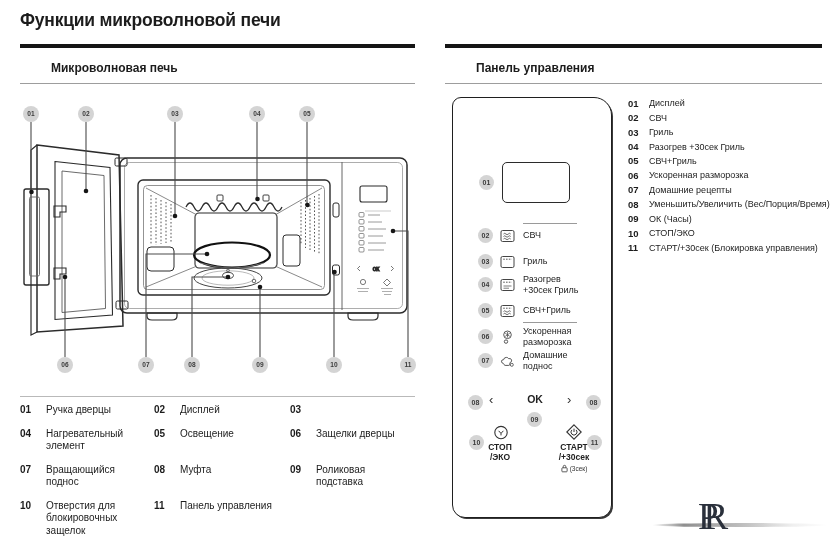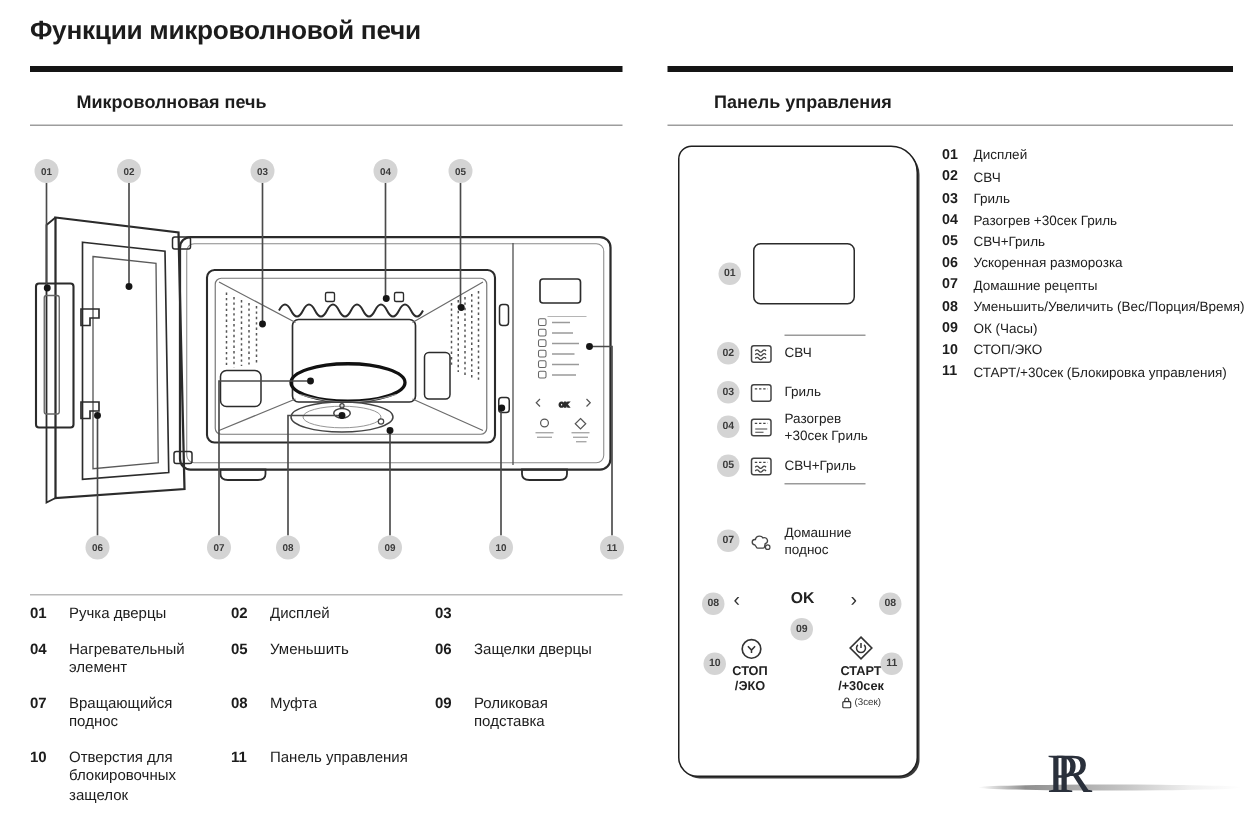--- a/index.html
+++ b/index.html
@@ -232,21 +232,21 @@
       </div>
     <div class="legend-cell">
         <span class="num">03</span>
       </div>
     <div class="legend-cell">
         <span class="num">04</span>
         <span class="lbl">Нагревательный элемент</span>
       </div>
     <div class="legend-cell">
         <span class="num">05</span>
-        <span class="lbl">Уменьшить</span>
+        <span class="lbl">Освещение</span>
       </div>
     <div class="legend-cell">
         <span class="num">06</span>
         <span class="lbl">Защелки дверцы</span>
       </div>
     <div class="legend-cell">
         <span class="num">07</span>
         <span class="lbl">Вращающийся поднос</span>
       </div>
     <div class="legend-cell">
@@ -312,20 +312,32 @@
       <svg class="rowicon" width="16" height="14" viewBox="0 0 16 14" fill="none" stroke="#444">
         <rect x="1" y="1.5" width="13" height="11" rx="1.5" stroke-width="1"></rect>
         <path d="M3.2,4.2 h8.6" stroke-width="0.9" stroke-dasharray="1.6 1.2"></path>
         <path d="M3.5,7.5 q1.2,-1.4 2.4,0 t2.4,0 t2.4,0 M3.5,10 q1.2,-1.4 2.4,0 t2.4,0 t2.4,0" stroke-width="0.8"></path>
       </svg>
       <span class="rlabel">СВЧ+Гриль</span>
     </div>
 
     <div class="divider" style="top:224px;"></div>
 
+    <div class="cp-row" style="left:25px;top:228px;">
+      <span class="badge" style="position:static;">06</span>
+      <svg class="rowicon" width="16" height="14" viewBox="0 0 16 14" fill="none" stroke="#444">
+        <circle cx="7.5" cy="4.8" r="3.8" stroke-width="0.9"></circle>
+        <path d="M7.5,2 V7.6 M5.2,3.2 L9.8,6.4 M9.8,3.2 L5.2,6.4" stroke-width="0.7"></path>
+        <circle cx="6" cy="11.6" r="1.7" stroke-width="0.9"></circle>
+      </svg>
+      <span class="rlabel">
+          <span style="display:block;">Ускоренная</span>
+          <span style="display:block;">разморозка</span>
+        </span>
+    </div>
 
     <div class="cp-row" style="left:25px;top:252px;">
       <span class="badge" style="position:static;">07</span>
       <svg class="rowicon" width="16" height="14" viewBox="0 0 16 14" fill="none" stroke="#444">
         <path d="M3.2,9.3 q-1.9,-0.3 -1.7,-2.1 q0.2,-1.7 2.1,-1.5 q0.4,-2.3 2.7,-2.3 q1.7,0 2.3,1.2 q2.5,-0.6 3,1.5 q0.4,1.9 -1.5,2.4 l-0.4,2.1 q-0.1,0.8 -0.9,0.8 h-3.7 q-0.8,0 -0.9,-0.8 z" stroke-width="0.9"></path>
         <circle cx="11.8" cy="10.8" r="1.5" stroke-width="0.8"></circle>
       </svg>
       <span class="rlabel">
           <span style="display:block;">Домашние</span>
           <span style="display:block;">поднос</span>

